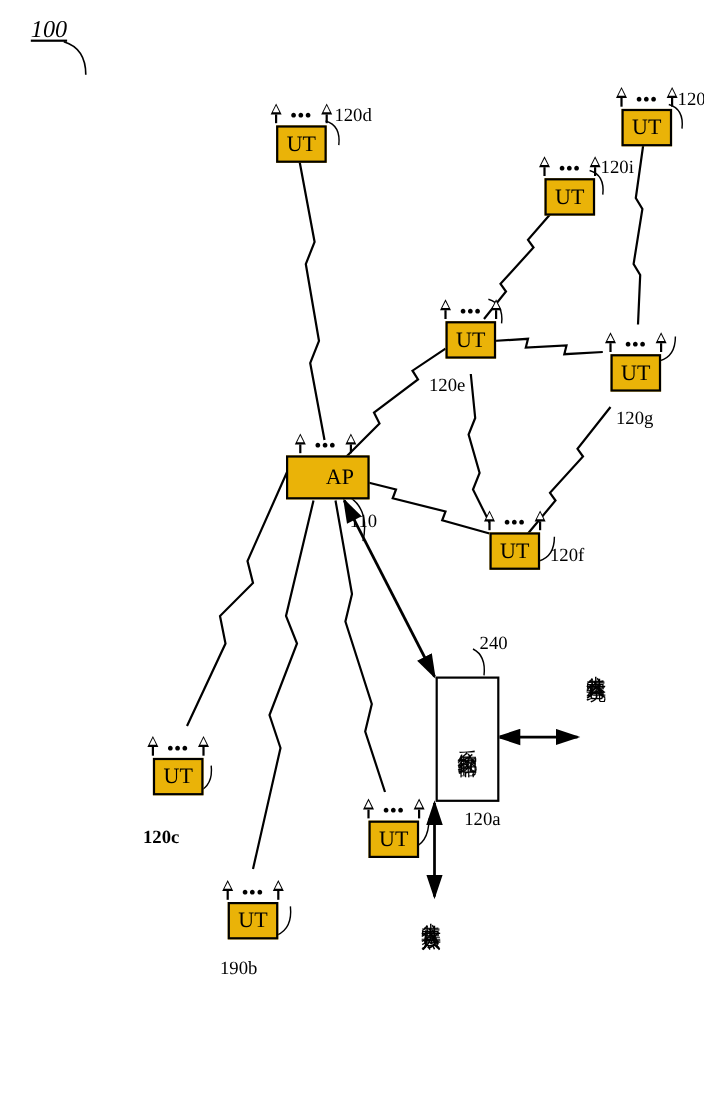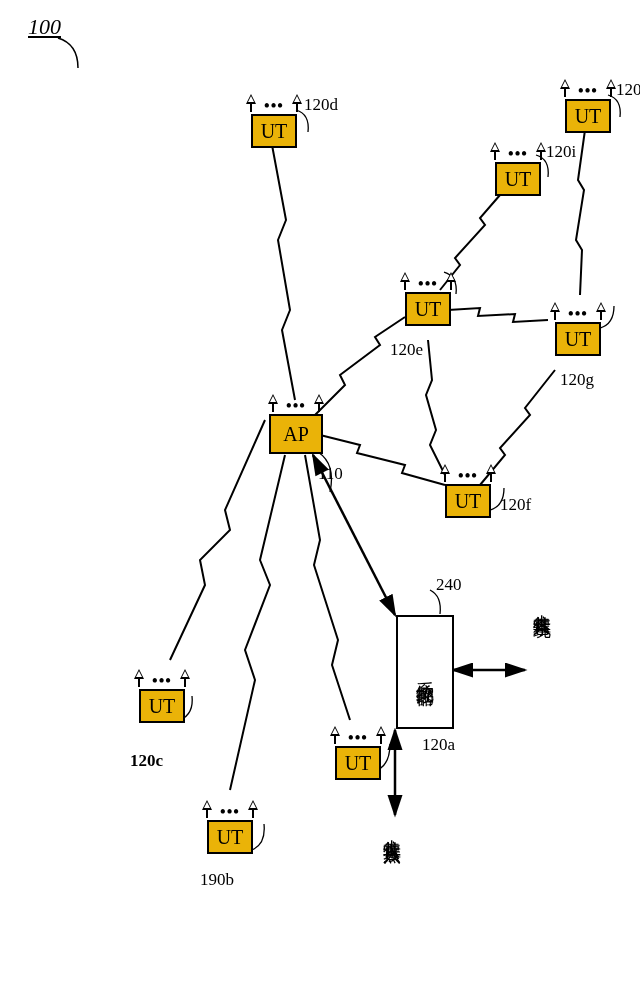--- a/index.html
+++ b/index.html
@@ -195,21 +195,21 @@
       <div class="antenna">
           <div class="tri hollow"></div>
           <div class="mast"></div>
         </div>
       <div class="dots">•••</div>
       <div class="antenna">
           <div class="tri hollow"></div>
           <div class="mast"></div>
         </div>
     </div>
-    <div class="box" style="width:50px;height:36px;">AP</div>
+    <div class="box" style="width:50px;height:36px;padding-left:22px;">AP</div>
   </div>
   <span class="label" style="left:318px; top:464px;">110</span>
 
   <div class="node" style="left:328px; top:722px;">
     <div class="antenna-row">
         <div class="antenna">
           <div class="tri hollow"></div>
           <div class="mast"></div>
         </div>
         <div class="dots">•••</div>

